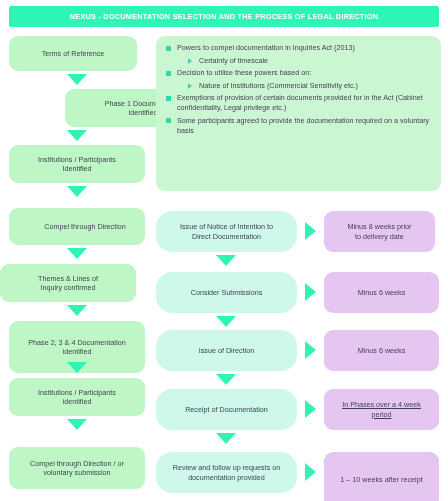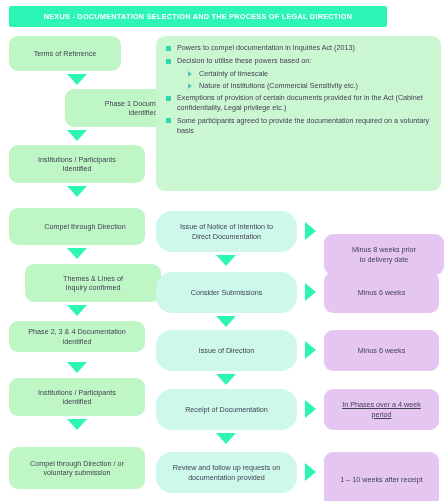--- a/index.html
+++ b/index.html
@@ -14,21 +14,21 @@
     overflow: hidden;
     font-family: "Liberation Sans", sans-serif;
     color: #3a3a4a;
   }
 
   
   .header-banner {
     position: absolute;
     left: 9px;
     top: 6px;
-    width: 378px;
+    width: 430px;
     height: 21px;
     background: #2df5b6;
     border-radius: 2px;
     display: flex;
     align-items: center;
     justify-content: center;
   }
   .header-banner .title {
     font-size: 7.3px;
     font-weight: bold;
@@ -124,21 +124,21 @@
     line-height: 1.33;
   }
 </style>
 </head>
 <body>
 
 <div class="header-banner">
   <span class="title">NEXUS - DOCUMENTATION SELECTION AND THE PROCESS OF LEGAL DIRECTION</span>
 </div>
 
-<div class="box box-green box-text" style="left:9px; top:36px; width:112px; height:35px;">
+<div class="box box-green box-text" style="left:9px; top:36px; width:128px; height:35px;">
   <span class="box-label">Terms of Reference</span>
 </div>
 <div class="arrow-down" style="left:67px; top:74px;"></div>
 
 <div class="box box-green box-text" style="left:27px; top:89px; width:156px; height:38px;margin-left:38px;">
   <span class="box-label">Phase 1 Documentation
 identified</span>
 </div>
 <div class="arrow-down" style="left:67px; top:130px;"></div>
 
@@ -146,27 +146,27 @@
   <span class="box-label">Institutions / Participants
 Identified</span>
 </div>
 <div class="arrow-down" style="left:67px; top:186px;"></div>
 
 <div class="box box-green box-text" style="left:9px; top:208px; width:136px; height:37px;padding-left:22px;">
   <span class="box-label">Compel through Direction</span>
 </div>
 <div class="arrow-down" style="left:67px; top:248px;"></div>
 
-<div class="box box-green box-text" style="left:25px; top:264px; width:136px; height:38px;">
+<div class="box box-green box-text" style="left:0; top:264px; width:136px; height:38px;">
   <span class="box-label">Themes &amp; Lines of
 Inquiry confirmed</span>
 </div>
 <div class="arrow-down" style="left:67px; top:305px;"></div>
 
-<div class="box box-green box-text" style="left:9px; top:321px; width:136px; height:31px;">
+<div class="box box-green box-text" style="left:9px; top:321px; width:136px; height:52px;">
   <span class="box-label">Phase 2, 3 &amp; 4 Documentation
 identified</span>
 </div>
 <div class="arrow-down" style="left:67px; top:362px;"></div>
 
 <div class="box box-green box-text" style="left:9px; top:378px; width:136px; height:38px;">
   <span class="box-label">Institutions / Participants
 identified</span>
 </div>
 <div class="arrow-down" style="left:67px; top:419px;"></div>
@@ -176,30 +176,30 @@
 voluntary submission</span>
 </div>
 
 <div class="bullet-panel">
 
   <div class="bullet-row">
     <span class="bullet-marker"></span>
     <span class="bullet-text">Powers to compel documentation in Inquiries Act (2013)</span>
   </div>
 
-  <div class="bullet-row">
-    <span class="bullet-marker"></span>
-    <span class="bullet-text">Decision to utilise these powers based on:</span>
-  </div>
-
   <div class="bullet-row sub">
     <span class="bullet-marker tri"></span>
     <span class="bullet-text">Certainty of timescale</span>
   </div>
 
+  <div class="bullet-row">
+    <span class="bullet-marker"></span>
+    <span class="bullet-text">Decision to utilise these powers based on:</span>
+  </div>
+
   <div class="bullet-row sub">
     <span class="bullet-marker tri"></span>
     <span class="bullet-text">Nature of Institutions (Commercial Sensitivity etc.)</span>
   </div>
 
 
   <div class="bullet-row">
     <span class="bullet-marker"></span>
     <span class="bullet-text">Exemptions of provision of certain documents provided for in the Act (Cabinet confidentiality, Legal privilege etc.)</span>
   </div>
@@ -209,21 +209,21 @@
     <span class="bullet-text">Some participants agreed to provide the documentation required on a voluntary basis</span>
   </div>
 
 </div>
 
 <div class="box box-mint box-text" style="left:156px; top:211px; width:141px; height:41px;">
   <span class="box-label">Issue of Notice of Intention to
 Direct Documentation</span>
 </div>
 <div class="arrow-right" style="left:305px; top:222px;"></div>
-<div class="box box-purple box-text" style="left:324px; top:211px; width:120px; height:41px;margin-top:23px;">
+<div class="box box-purple box-text" style="left:324px; top:211px; width:111px; height:41px;">
   <span class="box-label">Minus 8 weeks prior
 to delivery date</span>
 </div>
 <div class="arrow-down" style="left:216px; top:255px;"></div>
 
 <div class="box box-mint box-text" style="left:156px; top:272px; width:141px; height:41px;">
   <span class="box-label">Consider Submissions</span>
 </div>
 <div class="arrow-right" style="left:305px; top:283px;"></div>
 <div class="box box-purple box-text" style="left:324px; top:272px; width:115px; height:41px;">

